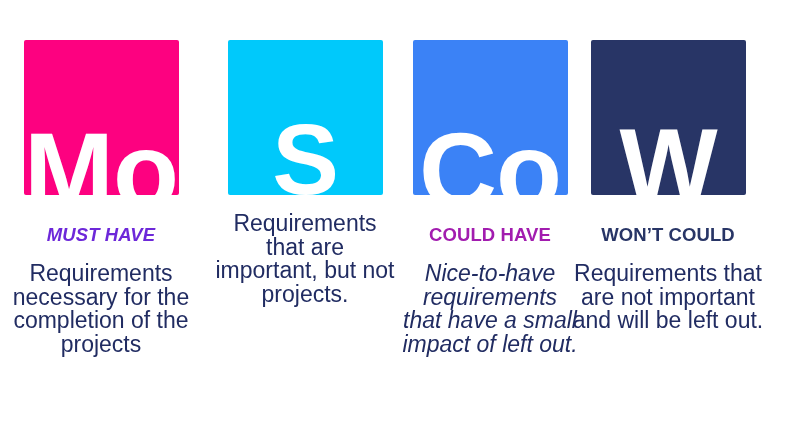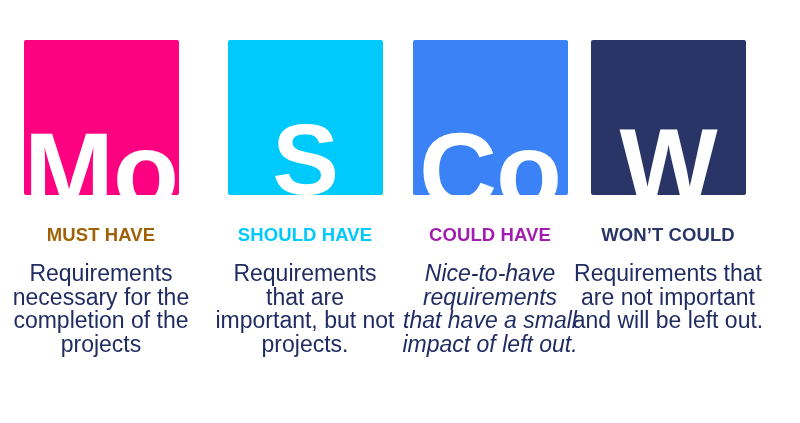--- a/index.html
+++ b/index.html
@@ -88,29 +88,28 @@
 </style>
 </head>
 <body style="background: rgb(255, 255, 255);">
 
 <div class="board">
 
   <div class="column col-1">
     <div class="tile" style="background: rgb(253, 1, 128);">
       <div class="tile-letters letters-mo">Mo</div>
     </div>
-    <div class="heading" style="color: #a16207;">MUST HAVE</div>
+    <div class="heading" style="color: #6d28d9; font-style: italic;">MUST HAVE</div>
     <div class="body-text">Requirements necessary for the completion of the projects</div>
   </div>
 
   <div class="column col-2">
     <div class="tile" style="background: rgb(0, 201, 251);">
       <div class="tile-letters letters-s">S</div>
     </div>
-    <div class="heading" style="color: rgb(0, 201, 251);">SHOULD HAVE</div>
     <div class="body-text">Requirements that are important, but not projects.</div>
   </div>
 
   <div class="column col-3">
     <div class="tile" style="background: #3b82f6;">
       <div class="tile-letters letters-co">Co</div>
     </div>
     <div class="heading" style="color: #a21caf;">COULD HAVE</div>
     <div class="body-text">Nice-to-have requirements that have a small impact of left out.</div>
   </div>

